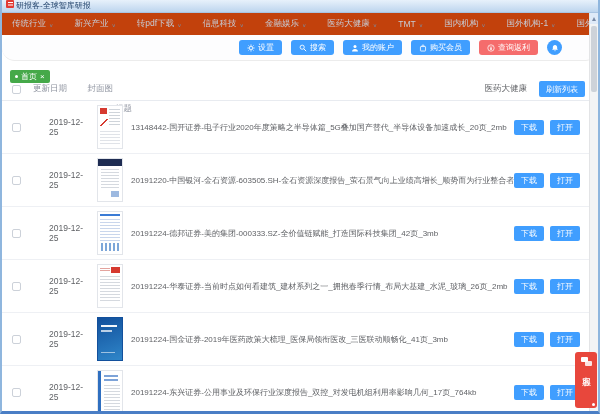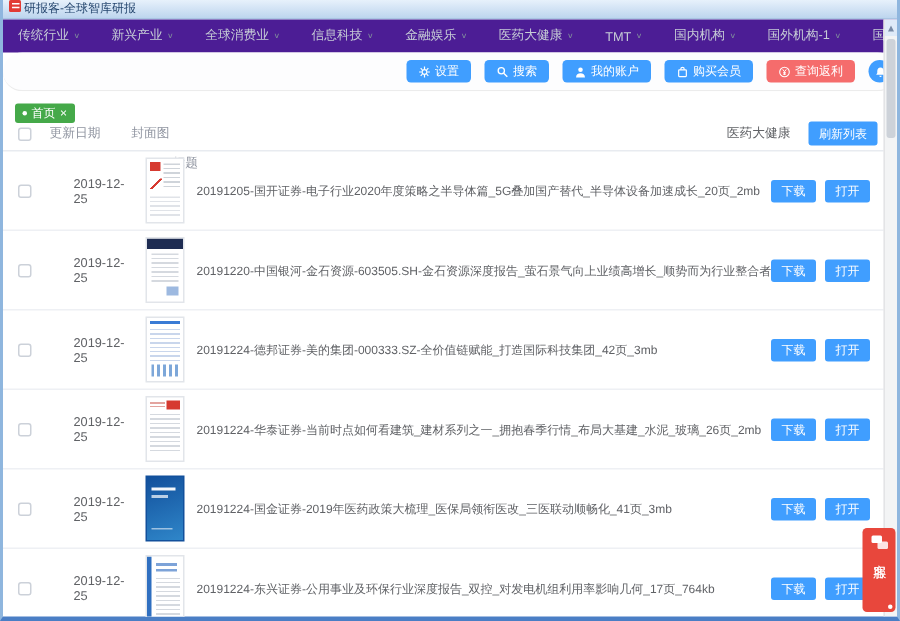--- a/index.html
+++ b/index.html
@@ -5,27 +5,27 @@
   html,body{margin:0;padding:0;background:#9db8d2;}
   .frame{position:relative;width:600px;height:414px;box-sizing:border-box;margin:0 auto;
     border-left:2px solid #8fb6de;border-right:2px solid #8fb6de;border-bottom:3px solid #4a7ec5;
     background:#fff;font-family:"Liberation Sans",sans-serif;overflow:hidden;}
   
   .titlebar{height:13px;background:linear-gradient(#e7f1fb,#bdd5ee);display:flex;align-items:flex-start;gap:2px;padding-left:4px;border-bottom:1px solid #a9c4e2;box-sizing:border-box;}
   .applogo{width:8px;height:8px;background:#e23b34;border-radius:1px;flex:none;position:relative;}
   .applogo::after{content:"";position:absolute;left:1.5px;top:2px;width:5px;height:1px;background:#fff;box-shadow:0 2.5px 0 #fff;}
   .apptitle{font-size:8px;color:#24456d;white-space:nowrap;}
   
-  .navbar{height:22px;background:#4c1d95;display:flex;align-items:center;padding:0 14px 0 10px;box-sizing:border-box;white-space:nowrap;}
+  .navbar{height:22px;background:#c2410c;display:flex;align-items:center;padding:0 14px 0 10px;box-sizing:border-box;white-space:nowrap;}
   .nav-item{display:inline-flex;align-items:center;margin-right:21px;font-size:8.5px;color:#c6ccd6;cursor:pointer;flex:none;}
   .nav-item:last-child{margin-right:0;}
   .caret{font-size:6px;color:#7e8a9c;margin-left:3px;transform:scaleY(.8);}
   .caret::before{content:"∨";}
   
-  .toolbar{height:26px;background:#fdfdfe;border-bottom:1px solid #ececec;display:flex;align-items:center;justify-content:flex-end;gap:9px;padding-right:4px;box-sizing:border-box;border-radius:13px;}
+  .toolbar{height:26px;background:#fdfdfe;border-bottom:1px solid #ececec;display:flex;align-items:center;justify-content:flex-end;gap:9px;padding-right:36px;box-sizing:border-box;border-radius:13px;}
   .tb-btn{display:inline-flex;align-items:center;gap:3px;height:15px;padding:0 8px;border:none;border-radius:3px;background:#409eff;color:#fff;font-size:8px;font-family:inherit;cursor:pointer;white-space:nowrap;}
   .tb-btn.danger{background:#f56c6c;}
   .tb-btn svg{flex:none;}
   .circle-btn{width:15px;height:15px;border-radius:50%;background:#409eff;border:none;display:inline-flex;align-items:center;justify-content:center;padding:0;cursor:pointer;flex:none;}
   
   .tabrow{height:17px;padding:3px 0 0 8px;background:#fff;box-sizing:border-box;}
   .tab{display:inline-flex;align-items:center;gap:3px;height:13px;padding:0 5px;background:#45a949;border-radius:2px;color:#fff;font-size:8px;cursor:pointer;}
   .tab-dot{width:3px;height:3px;border-radius:50%;background:#fff;}
   .tab-close{font-size:8px;line-height:1;cursor:pointer;}
   .tab-close::before{content:"×";}
@@ -92,21 +92,21 @@
   <div class="navbar">
       <span class="nav-item">
     <span>传统行业</span>
     <span class="caret"></span>
   </span>
       <span class="nav-item">
     <span>新兴产业</span>
     <span class="caret"></span>
   </span>
       <span class="nav-item">
-    <span>全球消费业</span>
+    <span>转pdf下载</span>
     <span class="caret"></span>
   </span>
       <span class="nav-item">
     <span>信息科技</span>
     <span class="caret"></span>
   </span>
       <span class="nav-item">
     <span>金融娱乐</span>
     <span class="caret"></span>
   </span>
@@ -197,21 +197,21 @@
       <div class="row">
     <span class="cb"></span>
     <span class="col-date">2019-12-25</span>
     <span class="coverwrap">
       <span class="thumb v1">
             <i class="a"></i>
             <i class="b"></i>
             <i class="c"></i>
           </span>
     </span>
-    <span class="rtitle">20191205-国开证券-电子行业2020年度策略之半导体篇_5G叠加国产替代_半导体设备加速成长_20页_2mb</span>
+    <span class="rtitle">13148442-国开证券-电子行业2020年度策略之半导体篇_5G叠加国产替代_半导体设备加速成长_20页_2mb</span>
     <span class="actions">
       <button class="mini">下载</button>
       <button class="mini">打开</button>
     </span>
   </div>
       <div class="row">
     <span class="cb"></span>
     <span class="col-date">2019-12-25</span>
     <span class="coverwrap">
       <span class="thumb v2">

